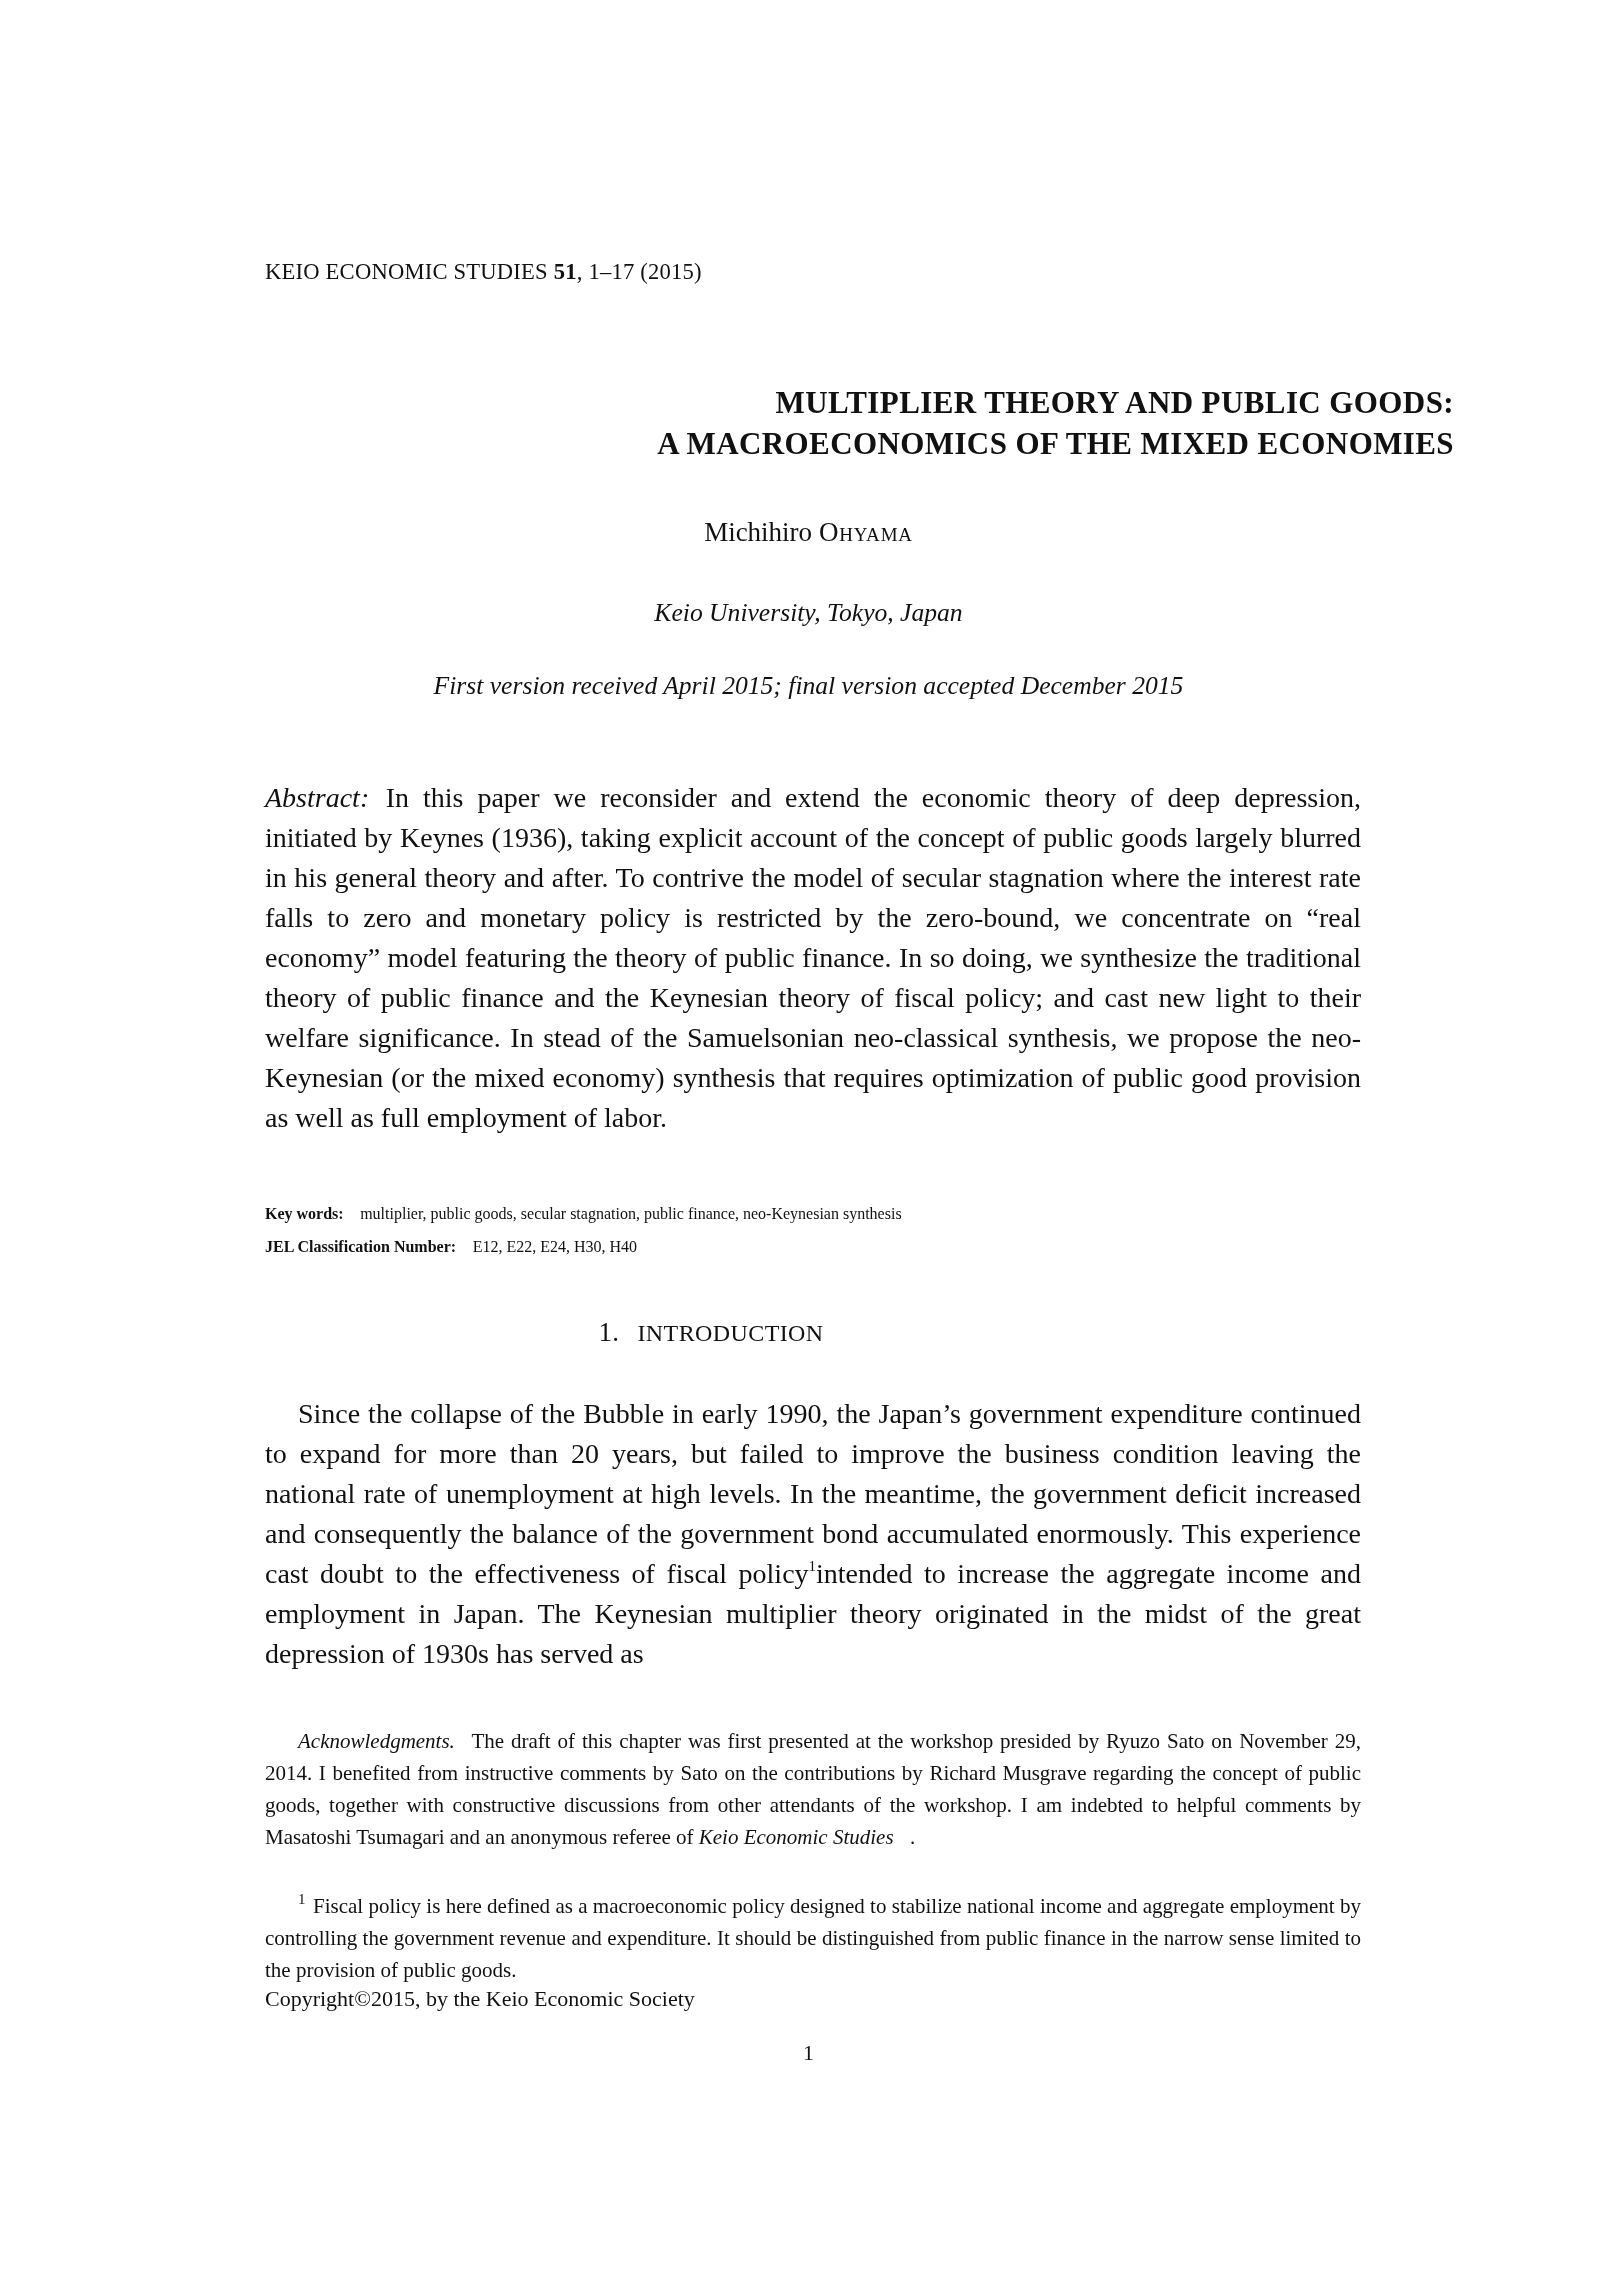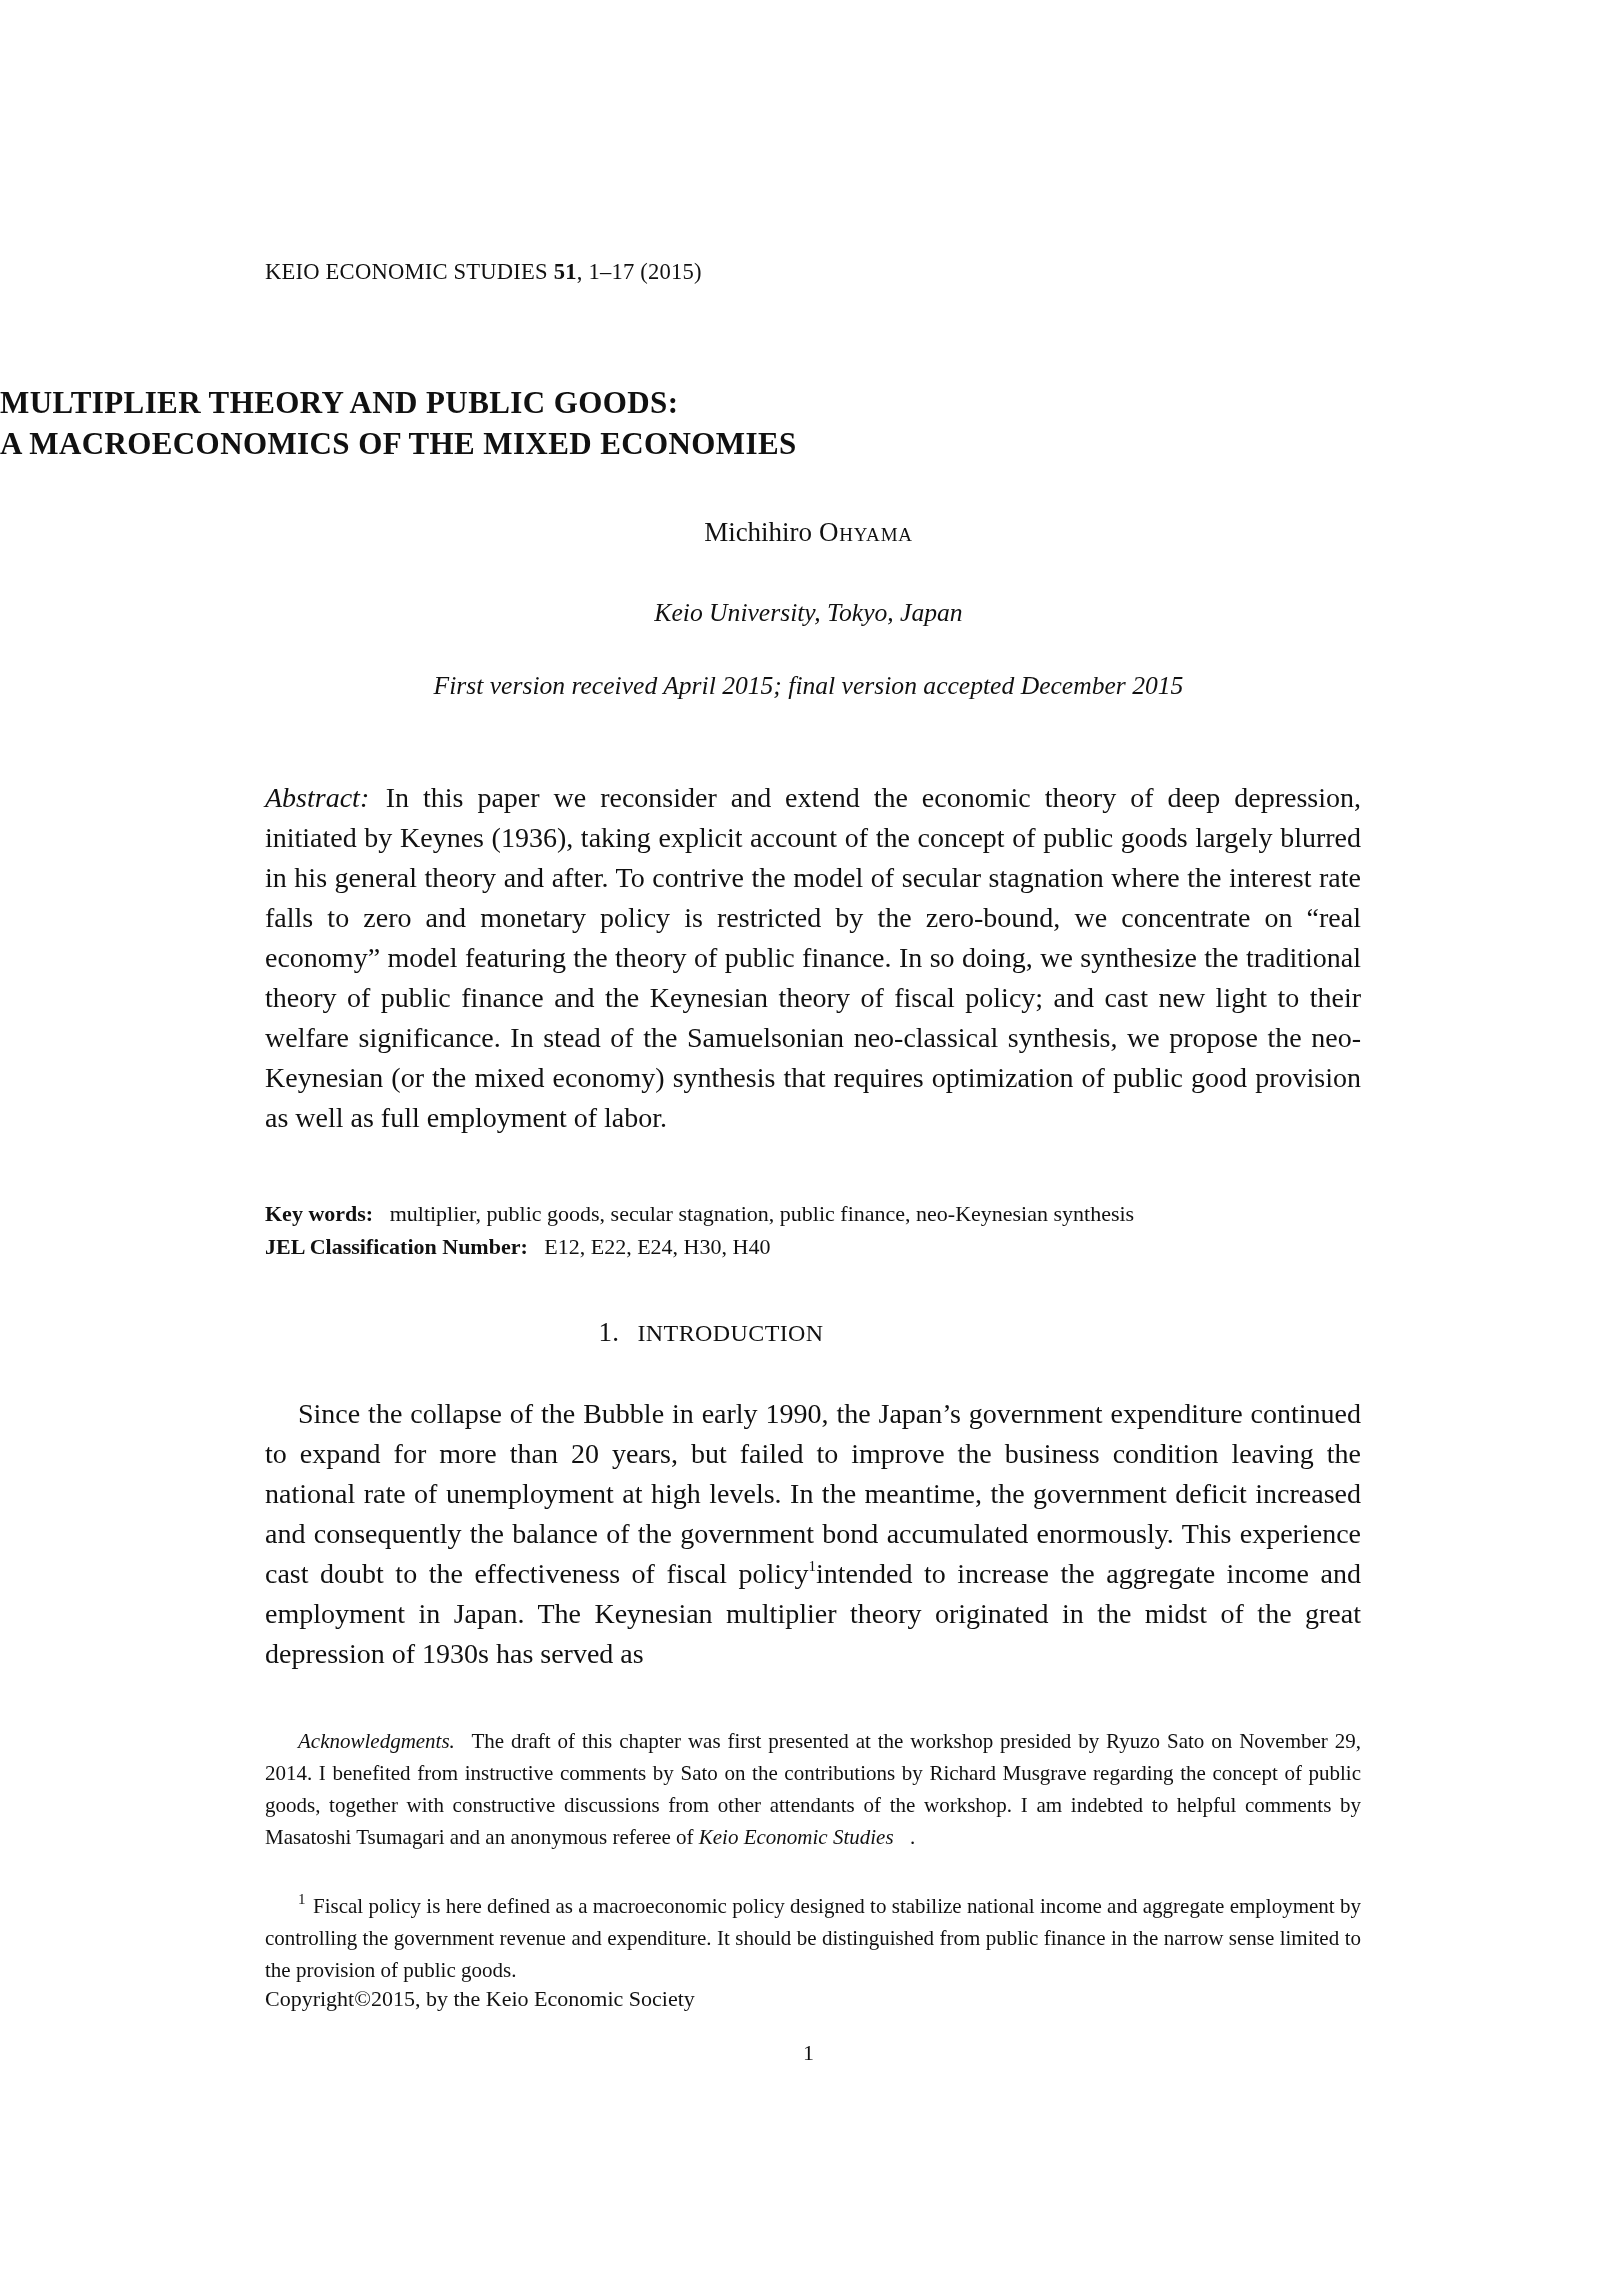--- a/index.html
+++ b/index.html
@@ -3,31 +3,31 @@
 <meta charset="utf-8">
 <style>
   html, body { margin: 0; padding: 0; background: #ffffff; }
   body {
     width: 1617px; height: 2284px; position: relative; overflow: hidden;
     font-family: "Liberation Serif", "DejaVu Serif", serif; color: #111;
   }
   .abs { position: absolute; }
   .header { left: 265px; top: 259px; font-size: 22.6px; letter-spacing: 0.2px; }
   .header b { font-weight: bold; }
-  .title { left: 0; width: 1422px; text-align: left; font-weight: bold; font-size: 31px; letter-spacing: 0.4px; }
+  .title { left: 0; width: 1422px; text-align: right; font-weight: bold; font-size: 31px; letter-spacing: 0.4px; padding-left: 32px; }
   .title.l1 { top: 385px; }
   .title.l2 { top: 426px; }
   .author { left: 0; width: 1617px; top: 517px; text-align: center; font-size: 27px; }
   .author .sc { font-variant: small-caps; letter-spacing: 0.8px; }
   .affil { left: 0; width: 1617px; top: 598px; text-align: center; font-size: 25.6px; font-style: italic; }
   .received { left: 0; width: 1617px; top: 671px; text-align: center; font-size: 25.6px; font-style: italic; font-family: Liberation Serif, serif; }
   .block { left: 265px; width: 1096px; text-align: justify; margin-top: 24px; }
   .abstract { top: 754px; font-size: 28px; line-height: 40px; }
   .abstract .lbl { font-style: italic; margin-right: 16.5px; }
-  .kw { top: 1173px; font-size: 22px; line-height: 33px; text-align: left; }
+  .kw { top: 1173px; font-size: 16px; line-height: 33px; text-align: left; }
   .kw b { margin-right: 16.5px; }
   .section { left: 0; width: 1422px; top: 1317px; text-align: center; font-size: 24px; letter-spacing: 0.4px; }
   .section .num { margin-right: 18px; font-size: 27px; }
   .intro { top: 1370px; font-size: 28px; line-height: 40px; text-indent: 33px; }
   .intro sup { font-size: 15px; vertical-align: 12px; line-height: 0; }
   .foot { font-size: 21px; line-height: 32px; }
   .ack { top: 1701px; text-indent: 33px; }
   .ack i { margin-right: 16.5px; }
   .fn1 { top: 1866px; text-indent: 33px; }
   .fn1 sup { font-size: 15px; vertical-align: 9px; line-height: 0; margin-right: 7.5px; }

